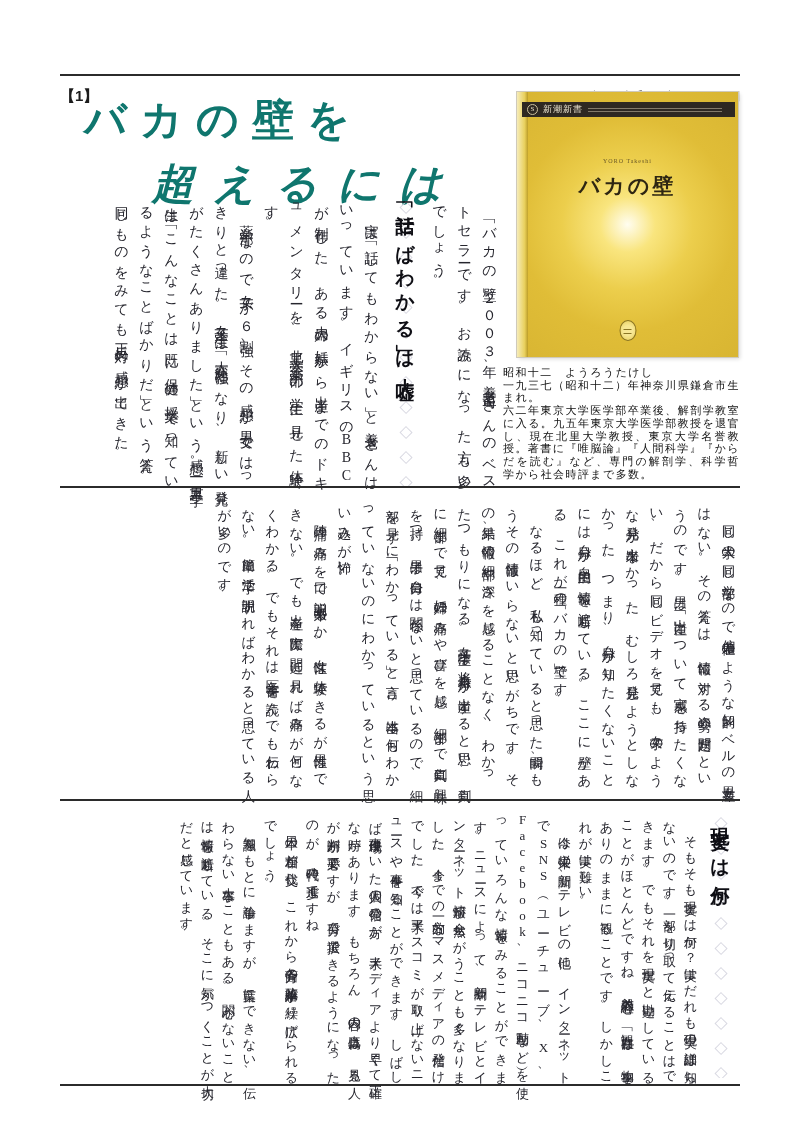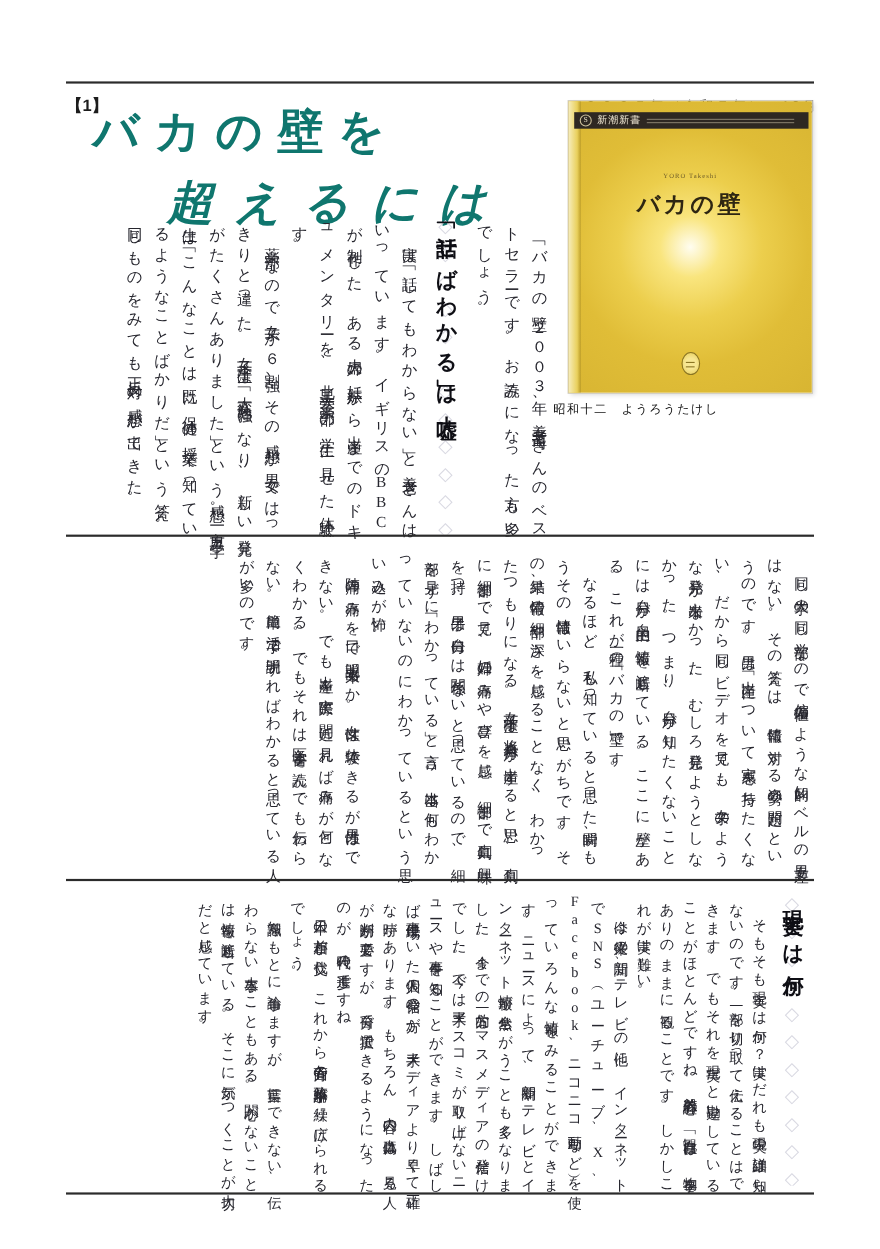--- a/index.html
+++ b/index.html
@@ -104,20 +104,22 @@
           <i></i>
         </span>
     </div>
     <div class="cover-romaji">YORO Takeshi</div>
     <div class="cover-title">バカの壁</div>
     <div class="emblem"></div>
   </figure>
 
   <div class="bio">
     <div>昭和十二　ようろうたけし</div>
+    <div>一九三七（昭和十二）年神奈川県鎌倉市生まれ。</div>
+    <div>六二年東京大学医学部卒業後、解剖学教室に入る。九五年東京大学医学部教授を退官し、現在北里大学教授、東京大学名誉教授。著書に『唯脳論』『人間科学』『からだを読む』など、専門の解剖学、科学哲学から社会時評まで多数。</div>
   </div>
 
   <section class="vtext vt-top">
     <p>　「バカの壁」２００３年、養老孟司さんのベストセラーです。お読みになった方も多いでしょう。</p>
     <h2 class="vhead">
       <span class="deco">◇◇◇◇◇◇◇◇◇◇◇◇◇◇</span>
       <span class="htext">「話せばわかる」は大嘘</span>
     </h2>
     <p>　実は「話してもわからない」と養老さんはいっています。イギリスのBBCが制作した、ある夫婦の妊娠から出産までのドキュメンタリーを、北里大学薬学部の学生に見せた体験です。</p>
     <p>　薬学部なので女子が６割強、その感想が男女ではっきりと違った。女子学生は「大変勉強になり、新しい発見がたくさんありました」という感想。一方男子学生は「こんなことは既に保健の授業で知っているようなことばかりだ」という答え。同じものをみても正反対の感想が出てきた。</p>

